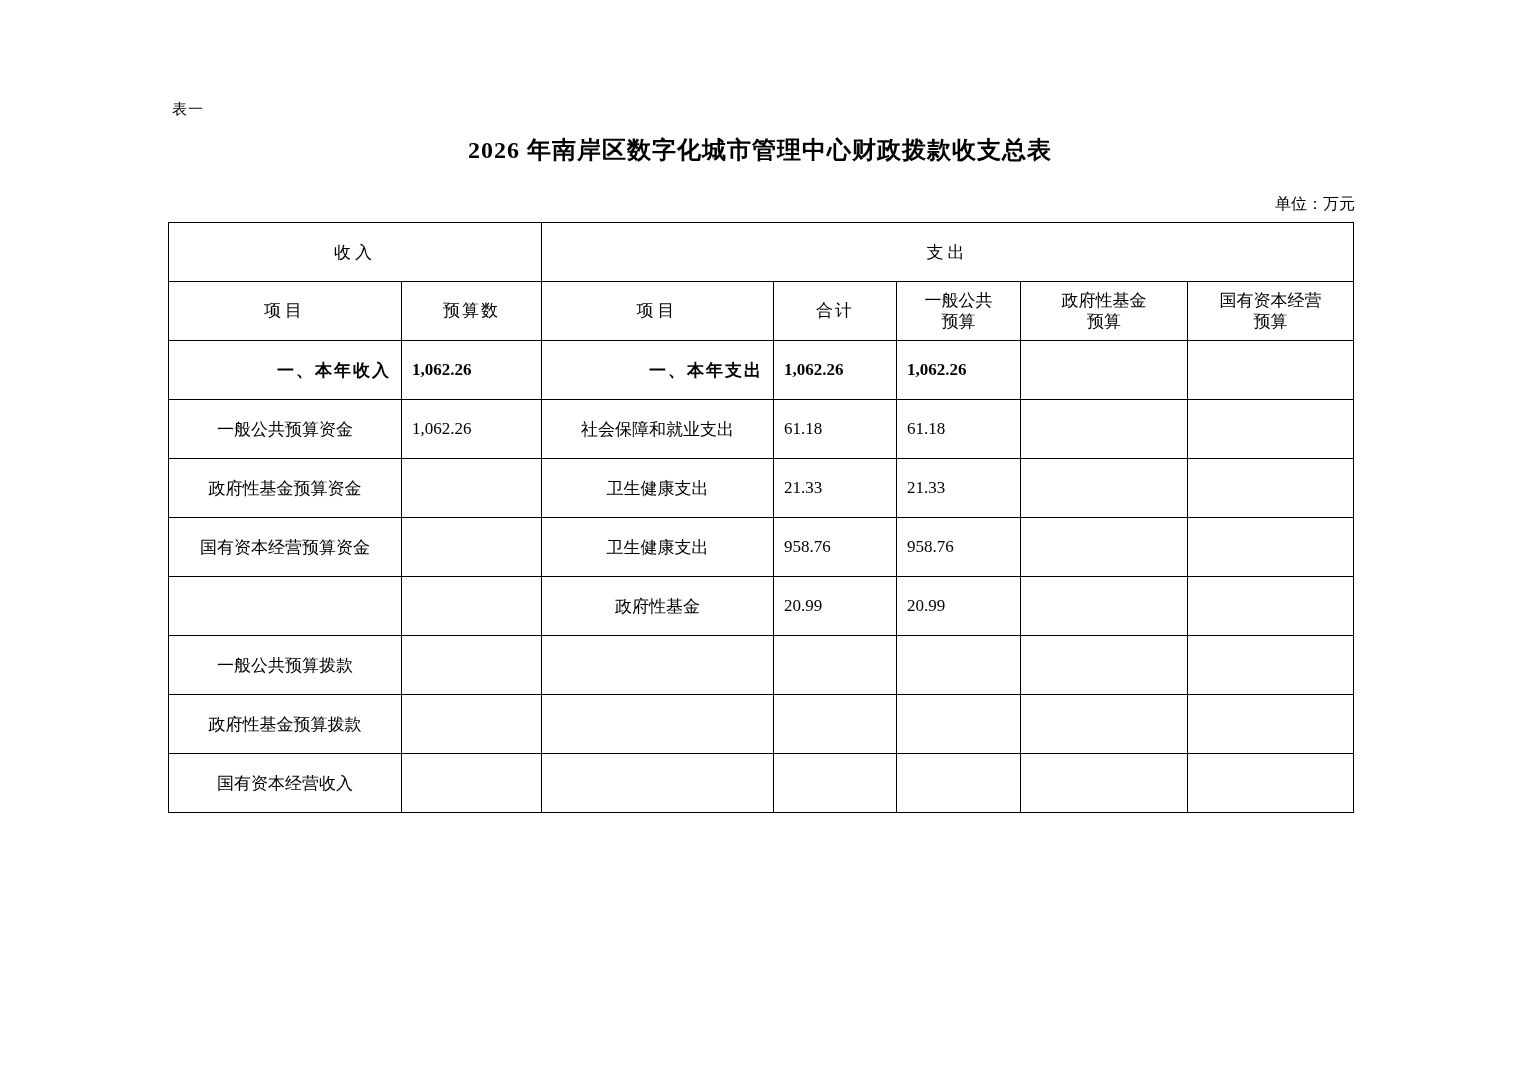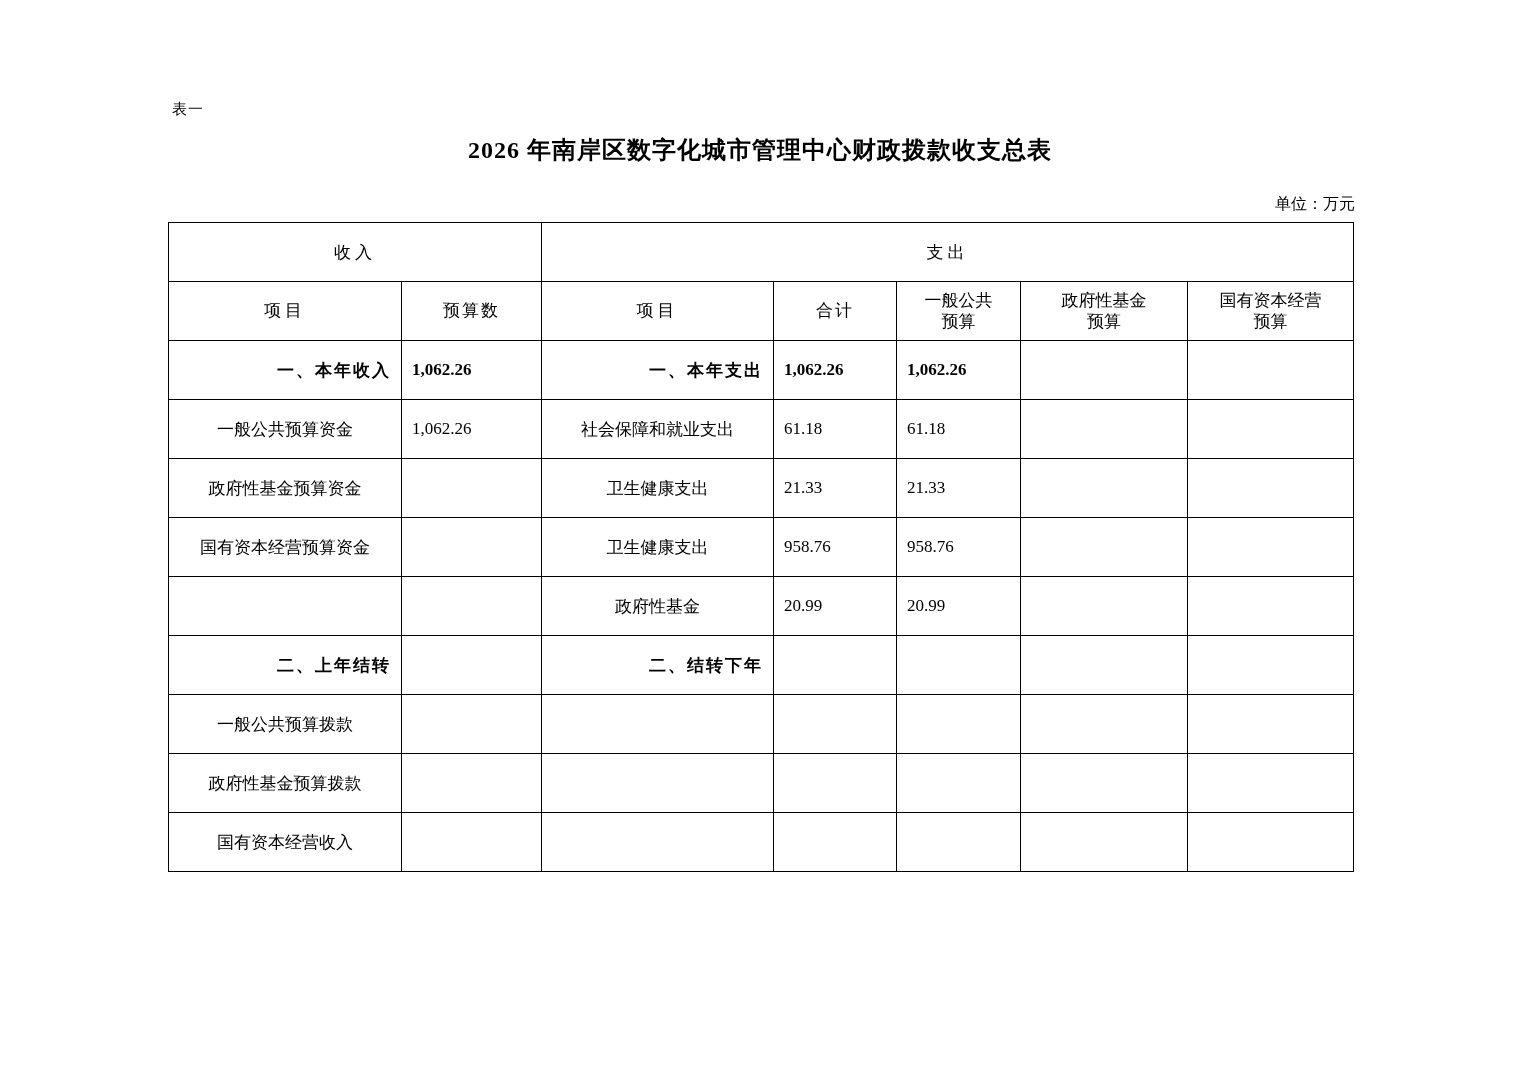--- a/index.html
+++ b/index.html
@@ -168,29 +168,20 @@
       <tr>
         <td class="lft"></td>
         <td class="rgt"></td>
         <td class="lft">政府性基金</td>
         <td class="rgt">20.99</td>
         <td class="rgt">20.99</td>
         <td class="rgt"></td>
         <td class="rgt"></td>
       </tr>
 
-      <tr>
-        <td class="ctr bold sp2">二、上年结转</td>
-        <td class="rgt bold"></td>
-        <td class="ctr bold sp2">二、结转下年</td>
-        <td class="rgt bold"></td>
-        <td class="rgt bold"></td>
-        <td class="rgt"></td>
-        <td class="rgt"></td>
-      </tr>
 
       <tr>
         <td class="lft">一般公共预算拨款</td>
         <td class="rgt"></td>
         <td class="lft"></td>
         <td class="rgt"></td>
         <td class="rgt"></td>
         <td class="rgt"></td>
         <td class="rgt"></td>
       </tr>

